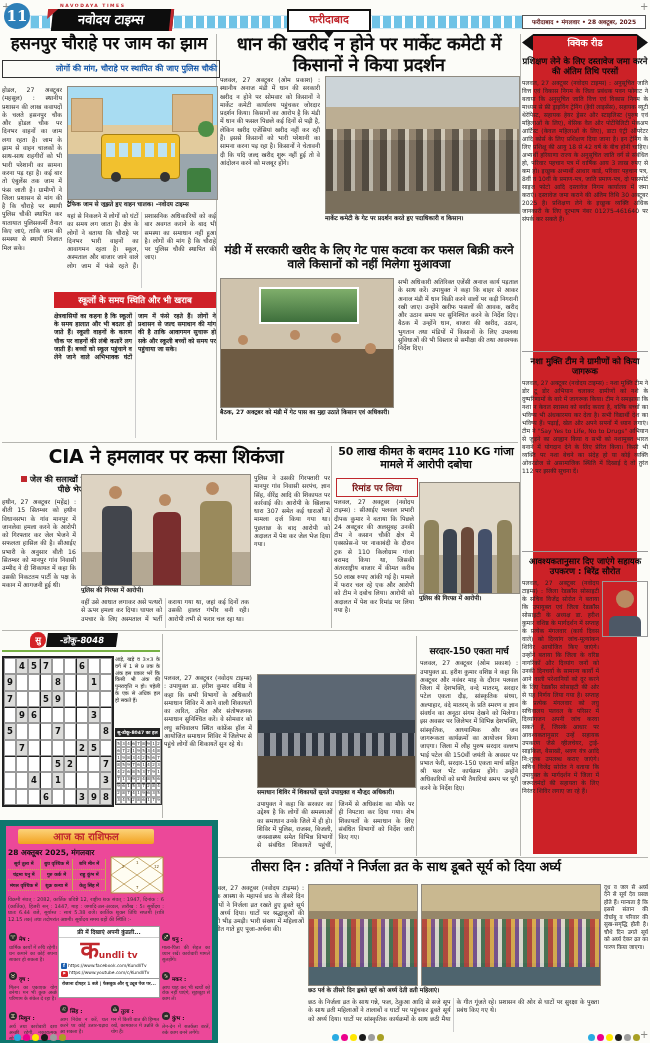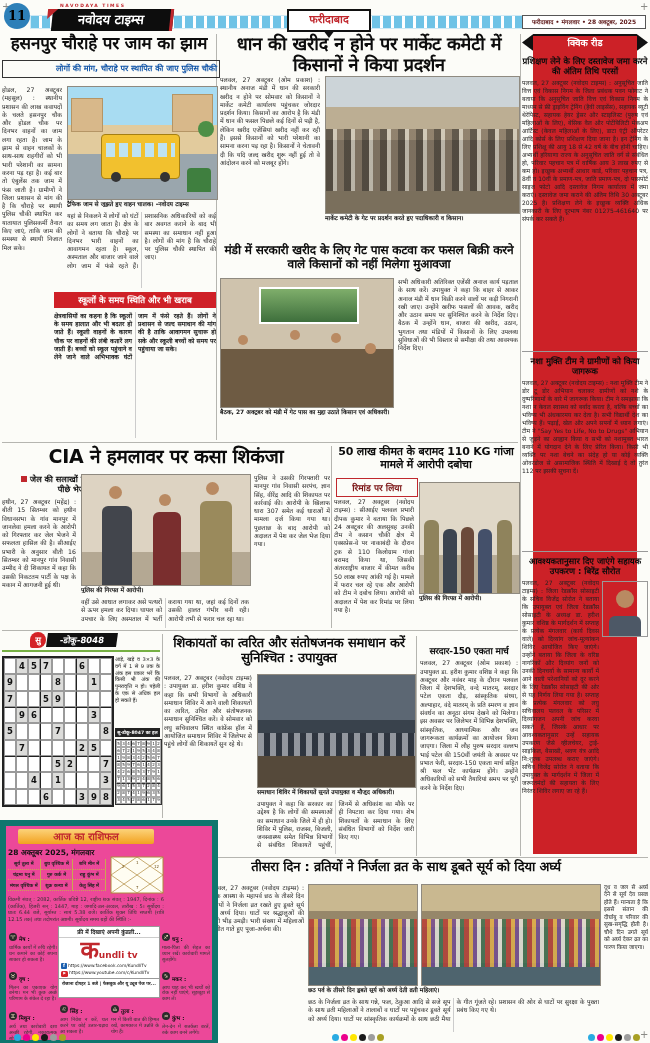--- a/index.html
+++ b/index.html
@@ -7,22 +7,22 @@
         font-family:"DejaVu Sans","Liberation Sans",sans-serif;color:#1a1a1a;overflow:hidden;}
   .abs{position:absolute;}
   .hl{font-weight:bold;color:#0c0c0c;text-align:center;line-height:1.14;letter-spacing:-0.2px;}
   .body-txt{font-size:6.2px;line-height:1.34;color:#222;text-align:justify;overflow:hidden;}
   .cap{font-size:6px;font-weight:bold;color:#111;line-height:1.2;overflow:hidden;}
   .cols2{column-count:2;column-gap:6px;column-rule:1px solid #ccc;}
   .vline{position:absolute;width:1px;background:#b5b5b0;}
   .hline{position:absolute;height:1px;background:#b5b5b0;}
   .reg{position:absolute;color:#8a8a86;font-size:10px;line-height:10px;}
   
-  #m-circle{left:4px;top:3px;width:26px;height:26px;border-radius:50%;background:#2d7fb8;color:#000000;
-            font-weight:bold;font-size:13px;text-align:center;line-height:26px;font-family:"DejaVu Serif",serif;}
+  #m-circle{left:4px;top:3px;width:26px;height:26px;border-radius:50%;background:#2d7fb8;color:#ffffff;
+            font-weight:bold;font-size:15px;text-align:center;line-height:26px;font-family:"DejaVu Serif",serif;}
   #m-strip{left:30px;top:15px;width:614px;height:12px;
            background:repeating-linear-gradient(90deg,#6fc3e6 0 8px,#fff 8px 11px);border:1px solid #cfe9f5;}
   #m-brand-small{left:60px;top:3px;font-size:4.5px;letter-spacing:1.5px;color:#c0272d;font-weight:bold;}
   #m-logo{left:52px;top:9px;width:118px;height:22px;background:#0d0d0d;transform:skewX(-6deg);
           color:#fff;font-weight:bold;font-size:13px;text-align:center;line-height:22px;border-right:3px solid #c0272d;}
   #m-logo::before{content:"";position:absolute;left:-5px;top:0;border-top:10px solid #c0272d;border-right:10px solid transparent;}
   #m-badge{left:287px;top:9px;width:80px;height:19px;background:#fff;border:2px solid #111;
            color:#c0272d;font-weight:bold;font-size:11px;text-align:center;line-height:17px;}
   #m-badge::after{content:"";position:absolute;left:34px;bottom:-8px;border-left:6px solid transparent;
            border-right:6px solid transparent;border-top:8px solid #111;}
@@ -419,21 +419,20 @@
         <div class="ecell l3">2</div>
         <div class="ecell">8</div>
         <div class="ecell">6</div>
         <div class="ecell l3">1</div>
         <div class="ecell">7</div>
         <div class="ecell">9</div>
       </div>
   </div>
 
   <div class="abs" style="left:164px;top:636px;width:250px;height:218px;">
-    <div class="hl" style="font-size:13px;">शिकायतों का त्वरित और संतोषजनक समाधान करें सुनिश्चित : उपायुक्त</div>
     <div class="abs body-txt" style="left:0;top:38px;width:88px;height:180px;">पलवल, 27 अक्टूबर (नवोदय टाइम्स) : उपायुक्त डा. हरीश कुमार वशिष्ठ ने कहा कि सभी विभागों के अधिकारी समाधान शिविर में आने वाली शिकायतों का त्वरित, उचित और संतोषजनक समाधान सुनिश्चित करें। वे सोमवार को लघु सचिवालय स्थित कांफ्रेंस हॉल में आयोजित समाधान शिविर में जिलेभर से पहुंचे लोगों की शिकायतें सुन रहे थे।</div>
     <div class="photo" id="ph-meet" style="left:93px;top:38px;width:157px;height:112px;"></div>
     <div class="abs cap" style="left:93px;top:152px;width:157px;">समाधान शिविर में शिकायतें सुनते उपायुक्त व मौजूद अधिकारी।</div>
     <div class="abs body-txt cols2" style="left:93px;top:164px;width:157px;height:54px;">उपायुक्त ने कहा कि सरकार का उद्देश्य है कि लोगों की समस्याओं का समाधान उनके जिले में ही हो। शिविर में पुलिस, राजस्व, बिजली, जनस्वास्थ्य समेत विभिन्न विभागों से संबंधित शिकायतें पहुंचीं, जिनमें से अधिकांश का मौके पर ही निपटारा कर दिया गया। शेष शिकायतों के समाधान के लिए संबंधित विभागों को निर्देश जारी किए गए।</div>
   </div>
 
   <div class="abs" style="left:420px;top:636px;width:98px;height:218px;margin-top:10px;">
     <div class="hl" style="font-size:9px;">सरदार-150 एकता मार्च</div>
     <div class="body-txt" style="margin-top:3px;height:202px;">पलवल, 27 अक्टूबर (ओम प्रकाश) : उपायुक्त डा. हरीश कुमार वशिष्ठ ने कहा कि अक्टूबर और नवंबर माह के दौरान पलवल जिला में देशभक्ति, वन्दे मातरम्, सरदार पटेल एकता दौड़, सांस्कृतिक संध्या, अल्पाहार, वंदे मातरम् के प्रति स्मरण व ज्ञान संवर्धन का अनूठा संगम देखने को मिलेगा। इस अवसर पर जिलेभर में विभिन्न देशभक्ति, सांस्कृतिक, आध्यात्मिक और जन जागरूकता कार्यक्रमों का आयोजन किया जाएगा। जिला में लौह पुरुष सरदार वल्लभ भाई पटेल की 150वीं जयंती के अवसर पर प्रभात फेरी, सरदार-150 एकता मार्च सहित श्री फल भेंट कार्यक्रम होंगे। उन्होंने अधिकारियों को सभी तैयारियां समय पर पूरी करने के निर्देश दिए।</div>
   </div>

